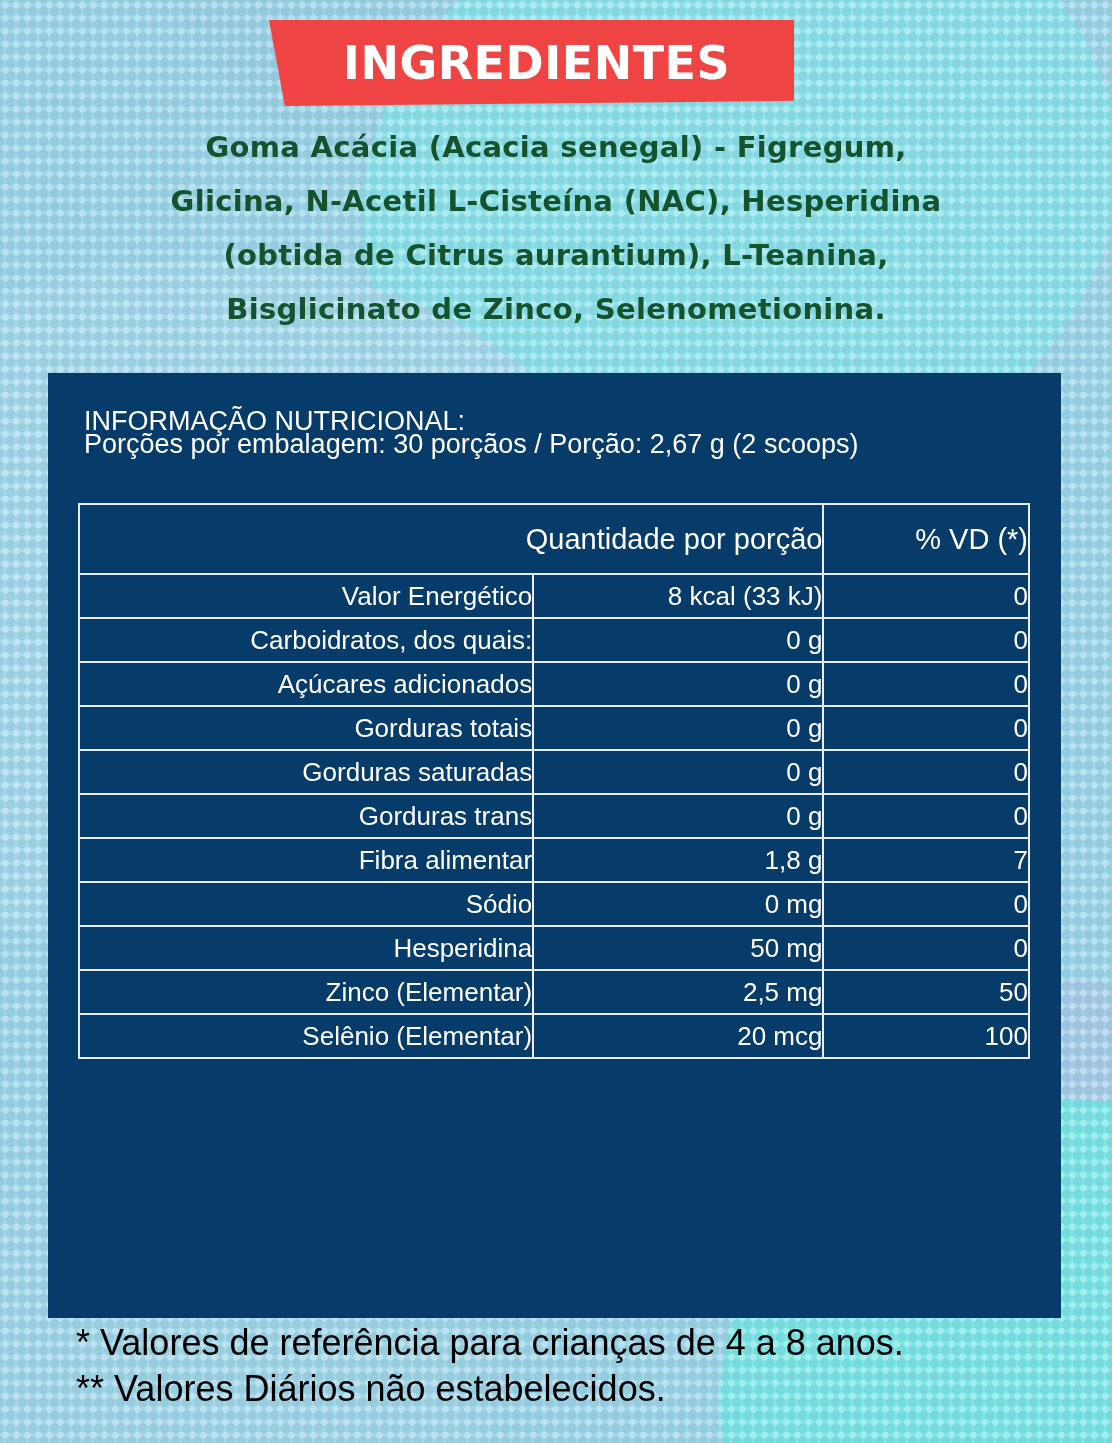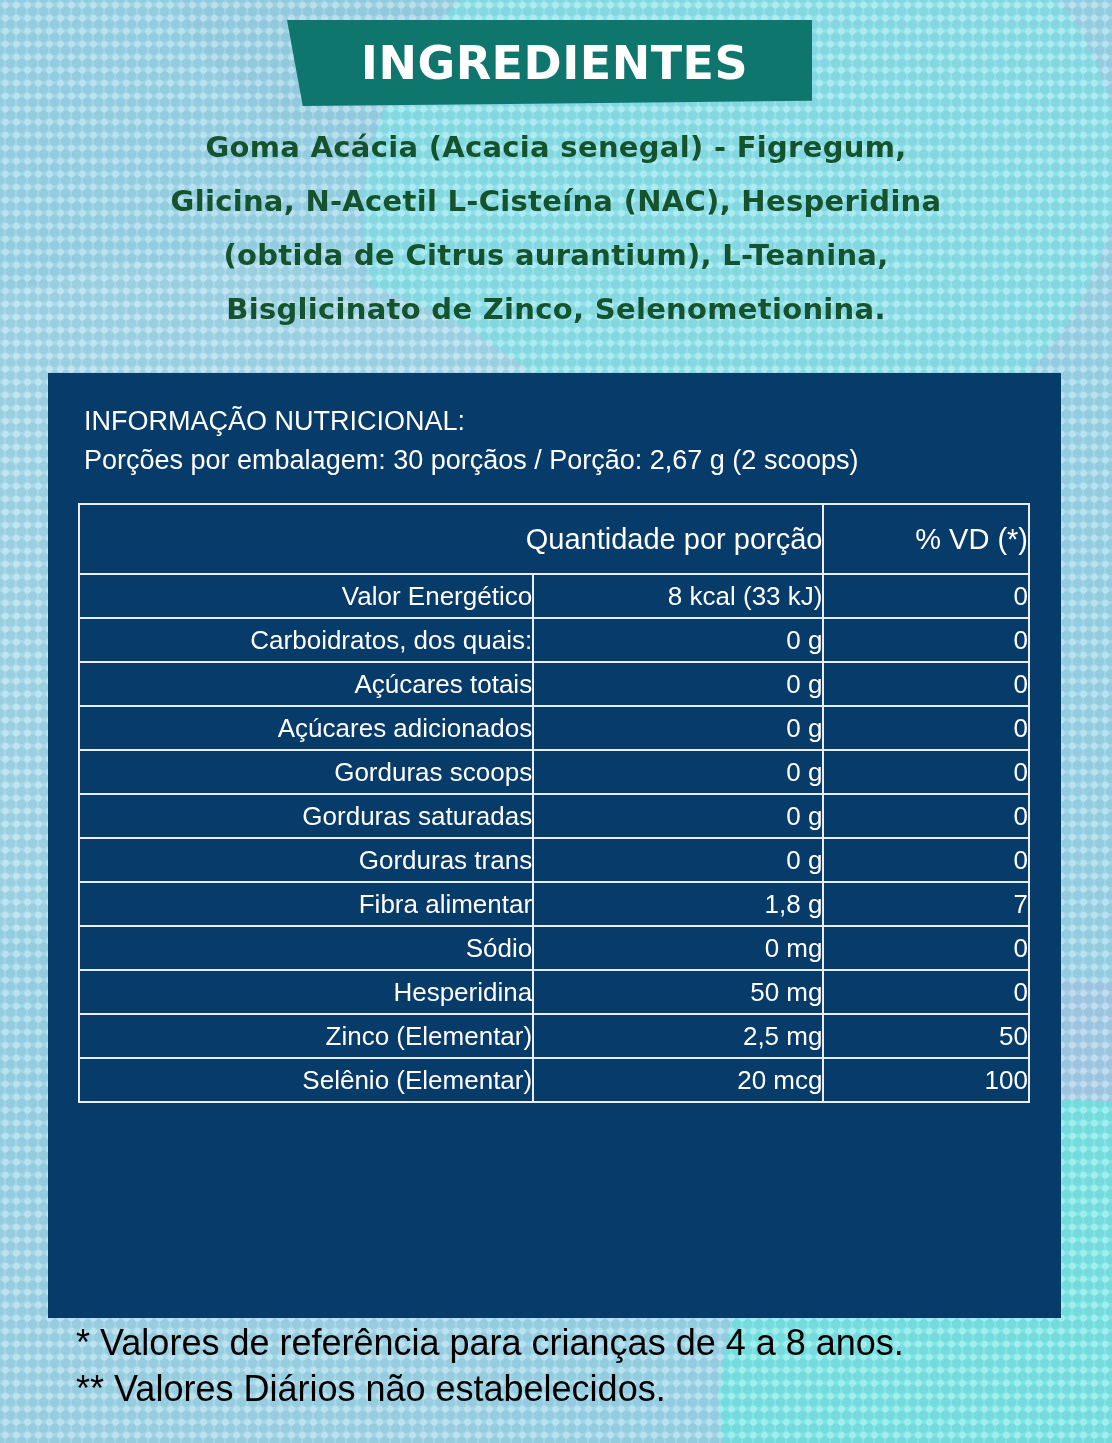--- a/index.html
+++ b/index.html
@@ -19,22 +19,22 @@
   .texture {
     position: absolute; inset: 0;
     background-image:
       radial-gradient(circle at 50% 40%, rgba(255,255,255,0.28) 0 3px, transparent 3.6px),
       radial-gradient(circle at 50% 40%, rgba(0,60,90,0.07) 0 4.5px, transparent 5px);
     background-size: 11px 13px, 11px 13px;
     background-position: 0 0, 5px 6px;
   }
 
   .title-banner {
-    position: absolute; left: 287px; top: 20px; width: 525px; height: 86px;
-    background: #0f766e;
+    position: absolute; left: 269px; top: 20px; width: 525px; height: 86px;
+    background: #ef4444;
     clip-path: polygon(0 0, 100% 0, 100% 94%, 3% 100%);
     display: flex; align-items: center; justify-content: center;
   }
   .title-text {
     color: #ffffff; font-weight: bold; font-size: 46px; letter-spacing: 0.5px;
     font-family: "DejaVu Sans", sans-serif;
     margin-left: 10px;
   }
 
   .ingredients {
@@ -46,21 +46,21 @@
   .ingredients div { white-space: nowrap; }
 
   .panel {
     position: absolute; left: 48px; top: 373px; width: 1013px; height: 945px;
     background: #073b69;
   }
   .panel-title, .panel-subtitle {
     position: absolute; left: 36px; color: #ffffff; font-size: 27px; white-space: nowrap;
   }
   .panel-title { top: 33px; }
-  .panel-subtitle { top: 72px; }
+  .panel-subtitle { top: 56px; }
 
   table.nutri {
     position: absolute; left: 30px; top: 130px; width: 952px;
     border-collapse: collapse; color: #ffffff; font-size: 26px;
   }
   table.nutri th, table.nutri td {
     border: 2px solid #e8edf2; text-align: right; padding: 0; font-weight: normal;
   }
   table.nutri th { height: 68px; font-size: 29px; }
   table.nutri td { height: 42px; }
@@ -118,31 +118,26 @@
           <td>Valor Energético</td>
           <td>8 kcal (33 kJ)</td>
           <td>0</td>
         </tr>
         <tr>
           <td>Carboidratos, dos quais:</td>
           <td>0 g</td>
           <td>0</td>
         </tr>
         <tr>
-          <td>Açúcares totais</td>
-          <td>0 g</td>
-          <td>0</td>
-        </tr>
-        <tr>
           <td>Açúcares adicionados</td>
           <td>0 g</td>
           <td>0</td>
         </tr>
         <tr>
-          <td>Gorduras scoops</td>
+          <td>Gorduras totais</td>
           <td>0 g</td>
           <td>0</td>
         </tr>
         <tr>
           <td>Gorduras saturadas</td>
           <td>0 g</td>
           <td>0</td>
         </tr>
         <tr>
           <td>Gorduras trans</td>

